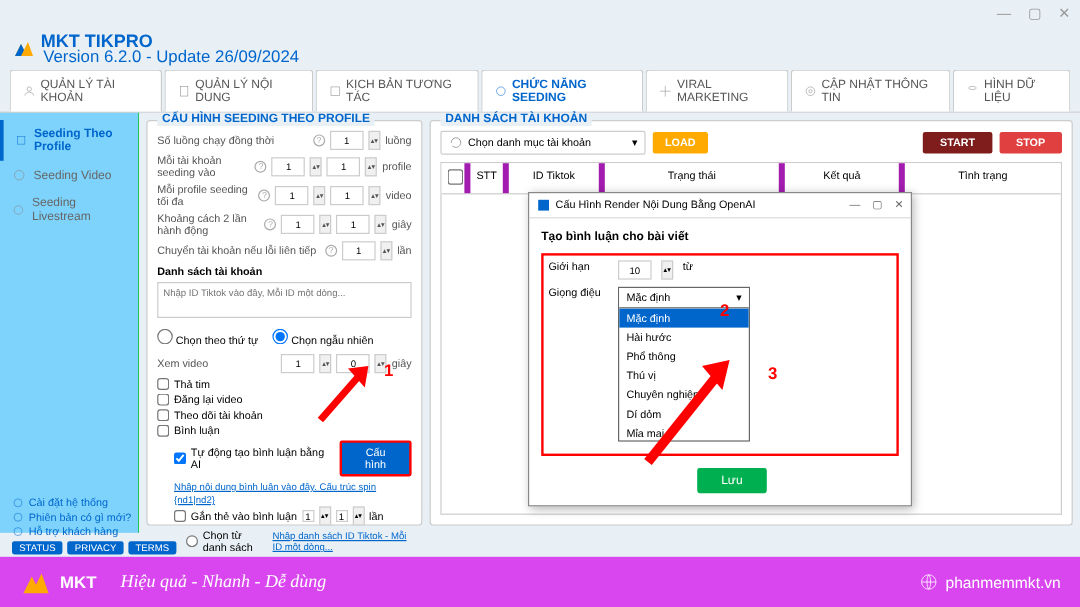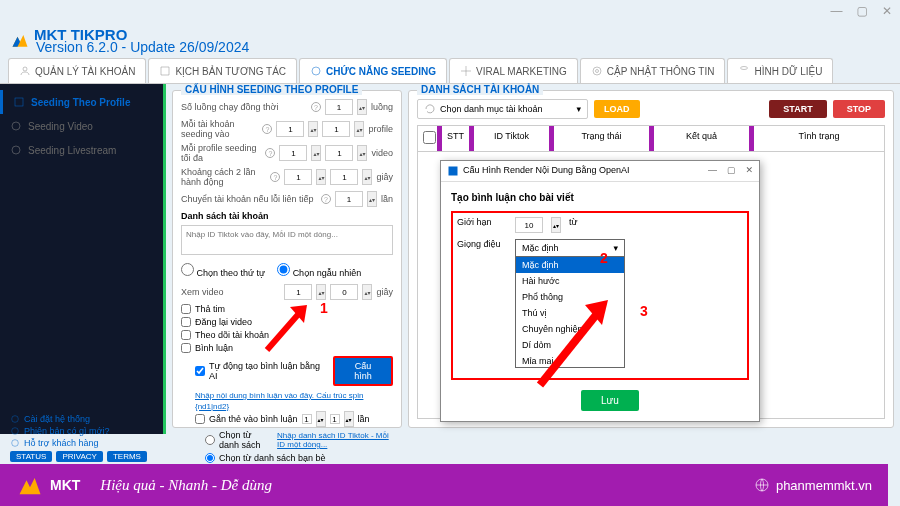--- a/index.html
+++ b/index.html
@@ -9,21 +9,21 @@
 .header{height:36px;display:flex;align-items:center;padding:0 10px}
 .logo{display:flex;align-items:center;gap:4px}
 .logo-icon{width:20px;height:20px}
 .logo-text{font-weight:bold;color:#0066cc;font-size:15px}
 .version{font-size:14px;color:#0066cc;margin-left:2px;margin-top:-4px}
 .tabbar{display:flex;gap:2px;padding:0 8px;border-bottom:1px solid #ccc;background:#e8f0f6}
 .tab{display:flex;align-items:center;gap:4px;padding:6px 10px;background:#fff;border:1px solid #ccc;border-bottom:none;border-radius:3px 3px 0 0;font-size:10px;color:#555;cursor:pointer}
 .tab.active{color:#0066cc;font-weight:bold}
 .tab svg{width:12px;height:12px}
 .main{display:flex;height:350px}
-.sidebar{width:166px;background:#0f172a;border-right:3px solid #22c55e;padding:6px 0}
+.sidebar{width:116px;background:#7dd3fc;border-right:1px solid #22c55e;padding:6px 0}
 .side-item{display:flex;align-items:center;gap:6px;padding:6px 10px;font-size:10px;color:#666;cursor:pointer}
 .side-item.active{color:#0066cc;border-left:3px solid #0066cc;font-weight:bold}
 .side-item svg{width:12px;height:12px}
 .content{flex:1;display:flex;gap:6px;padding:6px;background:#e8f0f6}
 .panel{background:#fff;border:1px solid #ccc;border-radius:3px;padding:8px;position:relative}
 .panel-left{width:230px}
 .panel-title{color:#0066cc;font-weight:bold;font-size:10px;position:absolute;top:-7px;left:8px;background:#e8f0f6;padding:0 4px}
 .frow{display:flex;align-items:center;gap:4px;margin-bottom:4px;font-size:9px;color:#555}
 .frow label{flex:1}
 .num-inp{width:28px;height:16px;border:1px solid #ccc;font-size:8px;text-align:center}
@@ -60,21 +60,21 @@
 .sel-opt{padding:3px 6px;font-size:9px}
 .sel-opt.hi{background:#0066cc;color:#fff}
 .redbox{border:2px solid red;padding:4px;margin-bottom:4px}
 .btn-save{background:#00b050;color:#fff;border:none;padding:5px 20px;font-size:10px;border-radius:2px;margin-left:130px;margin-top:6px}
 .annot{position:absolute;color:red;font-size:14px;font-weight:bold;z-index:20}
 .arrow{position:absolute;z-index:15}
 .bottom-info{position:absolute;bottom:42px;left:10px;font-size:9px;color:#0066cc}
 .bottom-info div{margin-bottom:2px;display:flex;align-items:center;gap:4px}
 .pills{display:flex;gap:3px;margin-top:3px}
 .pill{background:#0066cc;color:#fff;padding:1px 6px;border-radius:2px;font-size:8px}
-.footer{position:absolute;bottom:0;left:0;right:12px;height:42px;background:#a21caf;display:flex;align-items:center;padding:0 16px;color:#fff}
+.footer{position:absolute;bottom:0;left:0;right:0;height:42px;background:#d946ef;display:flex;align-items:center;padding:0 16px;color:#fff}
 .footer-logo{display:flex;align-items:center;gap:6px;font-weight:bold;font-size:14px}
 .footer-tag{margin-left:20px;font-size:15px;font-family:Georgia,serif;font-style:italic}
 .footer-site{margin-left:auto;display:flex;align-items:center;gap:6px;font-size:13px}
 </style>
 </head>
 <body>
 
 <div class="titlebar">
   <span>—</span>
   <span>▢</span>
@@ -94,20 +94,26 @@
   </div>
 </div>
 
 <div class="tabbar">
   <div class="tab">
       <svg viewBox="0 0 24 24">
         <circle cx="12" cy="8" r="4" fill="none" stroke="#888"></circle>
         <path d="M4 20c0-4 4-6 8-6s8 2 8 6" fill="none" stroke="#888"></path>
       </svg>
       <span>QUẢN LÝ TÀI KHOẢN</span>
+    </div>
+  <div class="tab">
+      <svg viewBox="0 0 24 24">
+        <rect x="5" y="3" width="14" height="18" fill="none" stroke="#888"></rect>
+      </svg>
+      <span>QUẢN LÝ NỘI DUNG</span>
     </div>
   <div class="tab">
       <svg viewBox="0 0 24 24">
         <path d="M4 4h16v16H4z" fill="none" stroke="#888"></path>
       </svg>
       <span>KỊCH BẢN TƯƠNG TÁC</span>
     </div>
   <div class="tab active">
       <svg viewBox="0 0 24 24">
         <circle cx="12" cy="12" r="8" fill="none" stroke="#0066cc"></circle>

